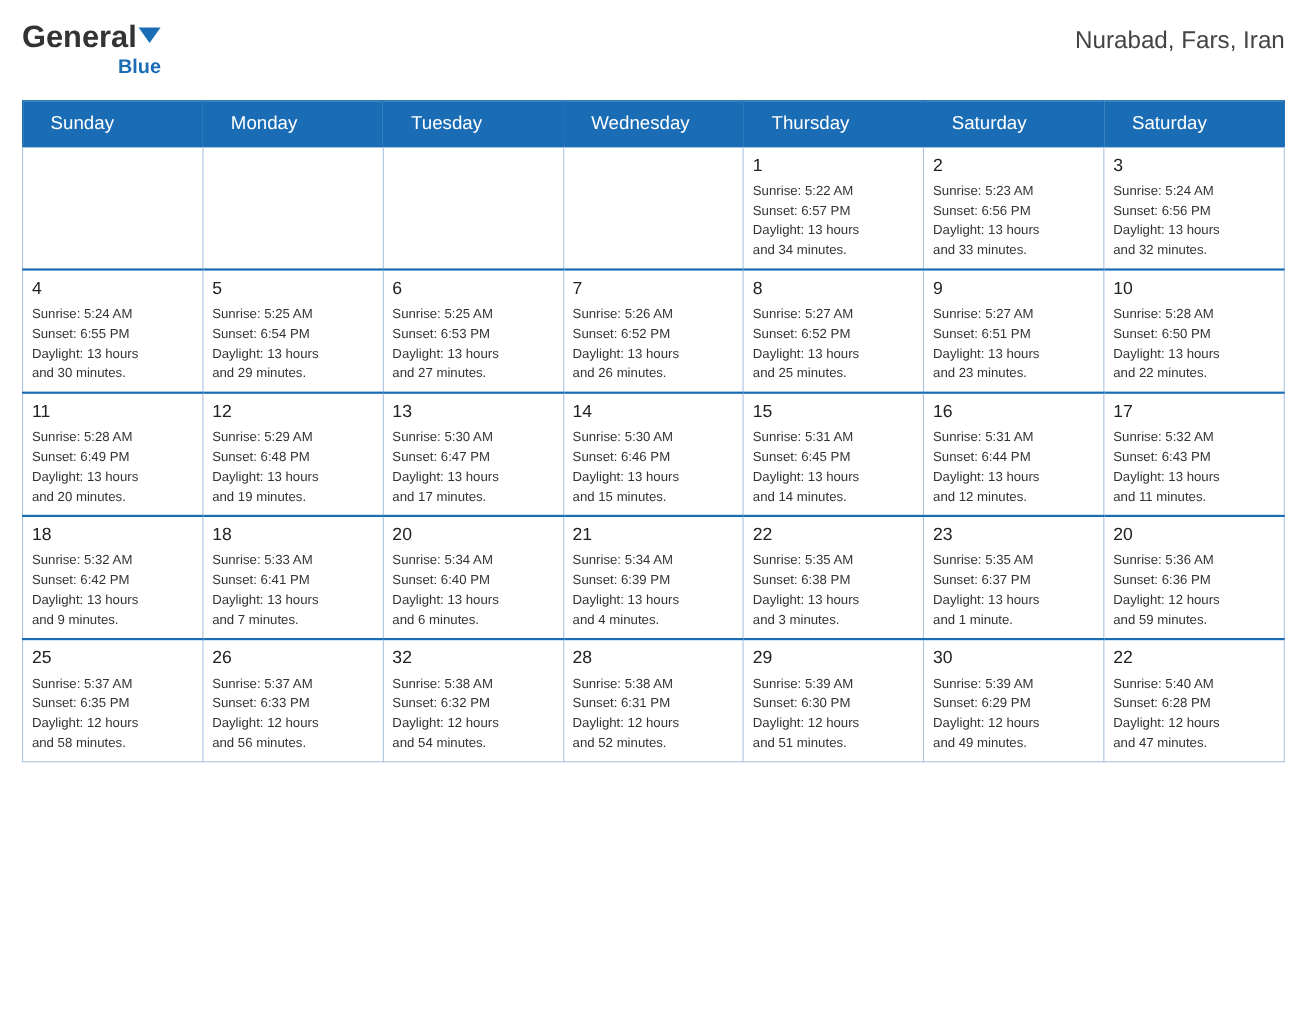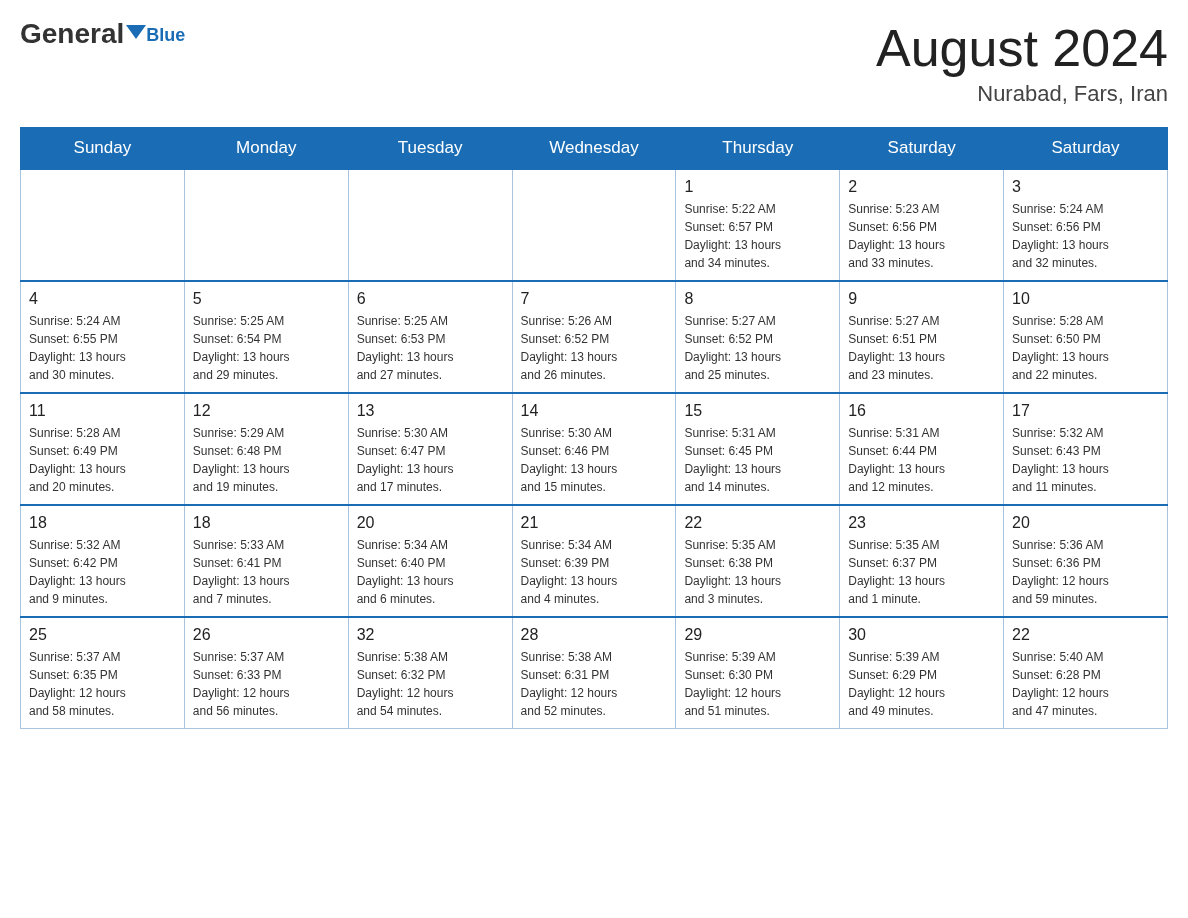--- a/index.html
+++ b/index.html
@@ -11,21 +11,22 @@
       min-height: 918px;
     }
     .header {
       display: flex;
       justify-content: space-between;
       align-items: flex-start;
       margin-bottom: 20px;
     }
     .logo {
       display: flex;
-      align-items: center;
+      flex-direction: column;
+      align-items: flex-end;
     }
     .logo-text {
       font-size: 28px;
       font-weight: bold;
       color: #333;
       line-height: 1;
     }
     .logo-text span {
       color: #1a6db5;
     }
@@ -62,24 +63,24 @@
       margin-top: 4px;
     }
     .calendar {
       width: 100%;
       border-collapse: collapse;
       border: 1px solid #1a6db5;
     }
     .calendar th {
       background-color: #1a6db5;
       color: #fff;
-      padding: 10px 0;
+      padding: 10px 25px;
       font-size: 17px;
       font-weight: normal;
-      text-align: center;
+      text-align: left;
       border: 1px solid #1a6db5;
     }
     .calendar td {
       vertical-align: top;
       padding: 8px;
       border: 1px solid #aac4e0;
       width: 14.28%;
       height: 110px;
       font-size: 13px;
       color: #222;
@@ -107,21 +108,20 @@
 <body>
 
 <div class="header">
   <div class="logo">
     <div class="logo-text">
       General<span class="logo-triangle"></span>
     </div>
     <div class="logo-blue">Blue</div>
   </div>
   <div class="title-area">
-    <div class="main-title">August 2024</div>
     <div class="subtitle">Nurabad, Fars, Iran</div>
   </div>
 </div>
 
 <table class="calendar">
   <thead>
     <tr>
       <th>Sunday</th>
       <th>Monday</th>
       <th>Tuesday</th>

